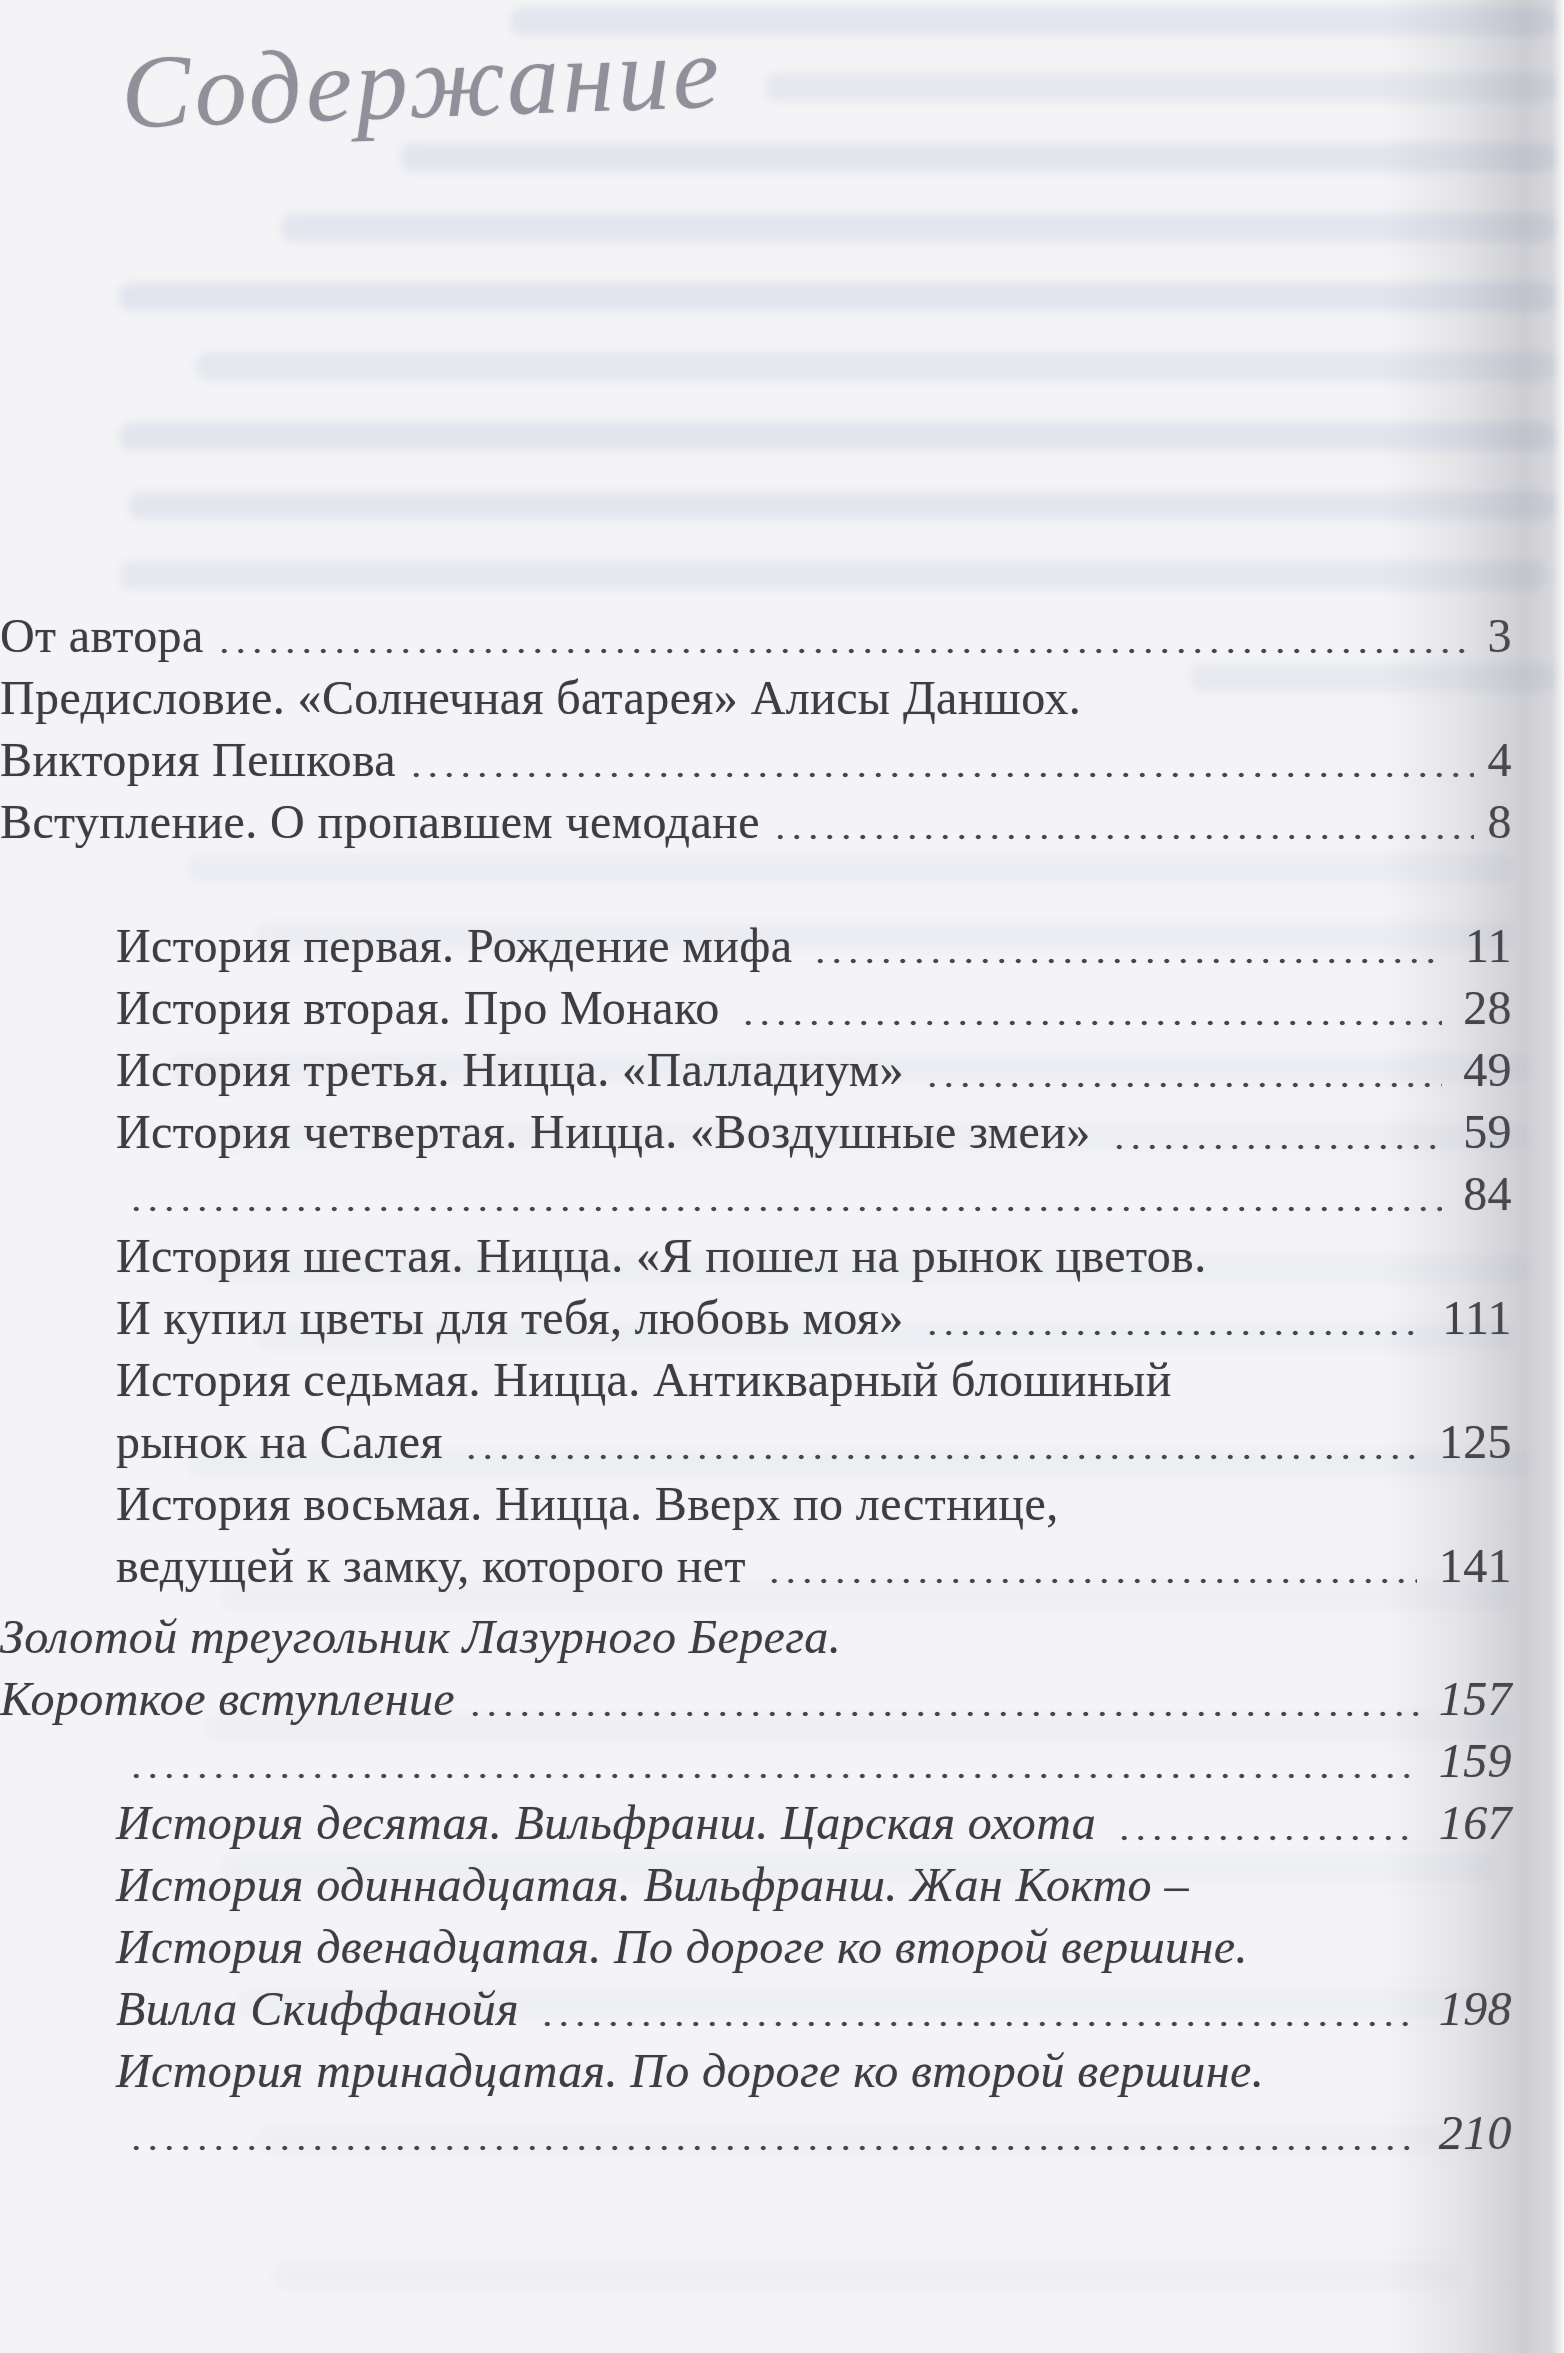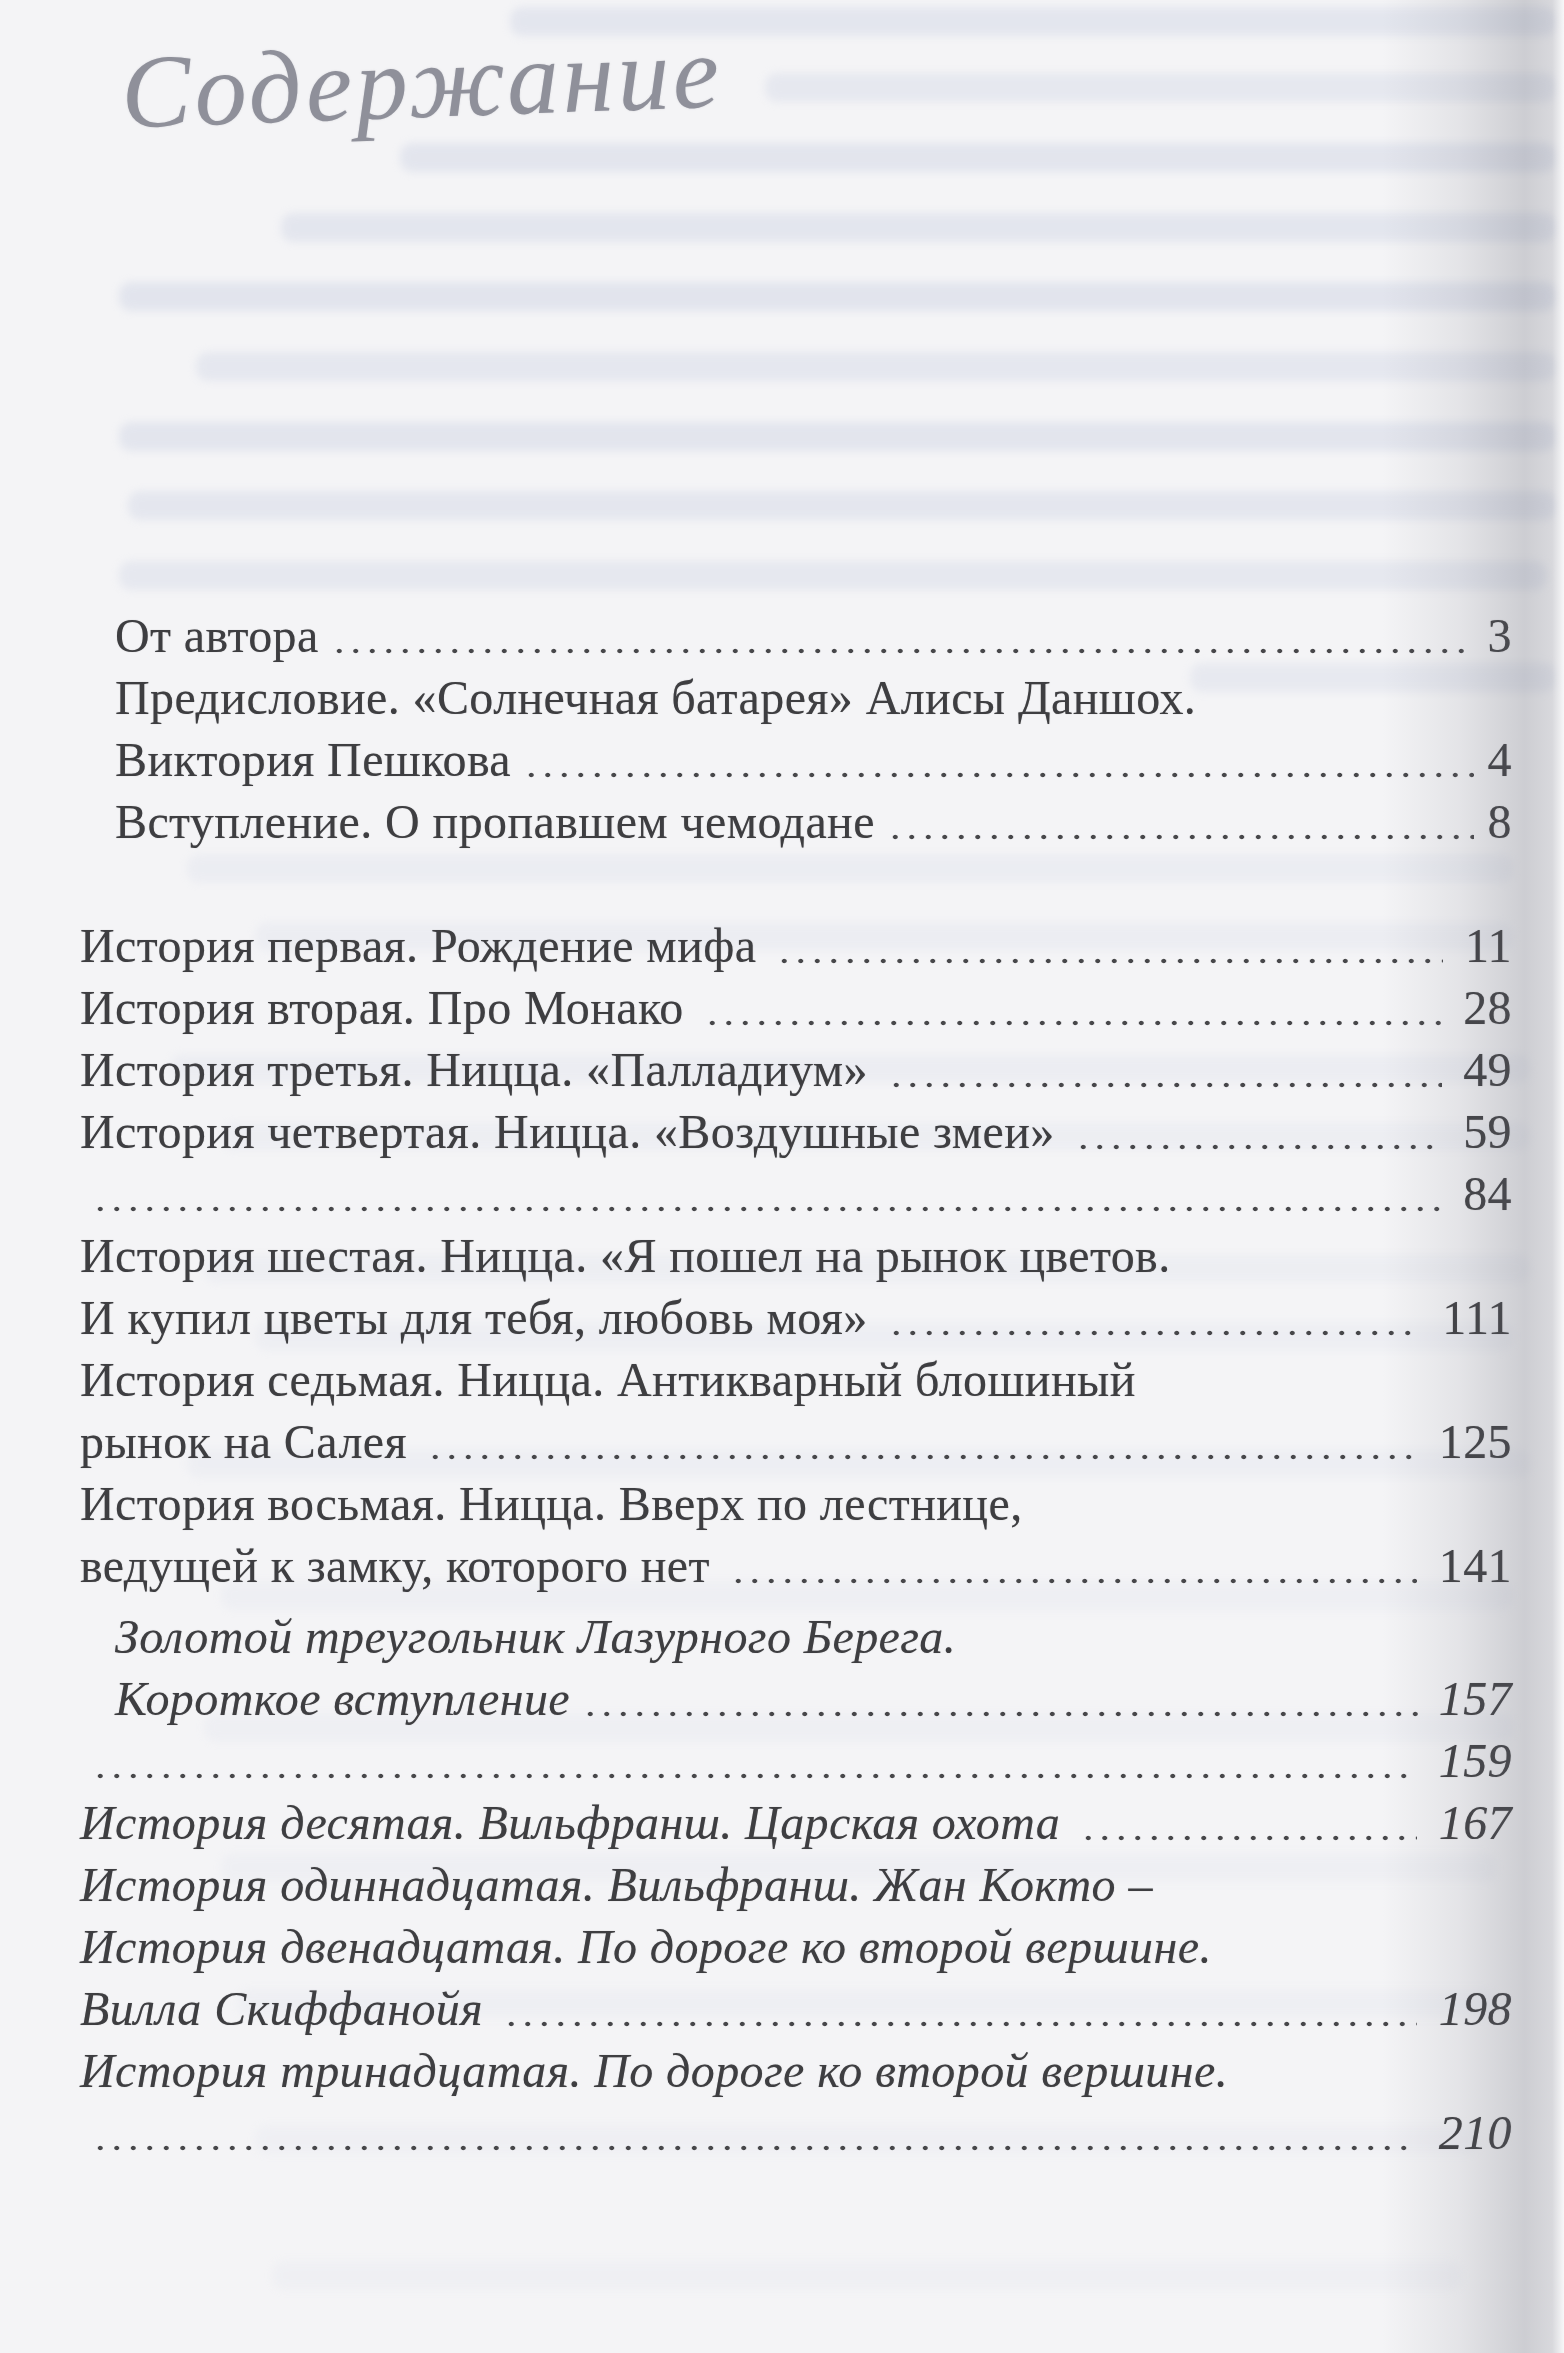--- a/index.html
+++ b/index.html
@@ -46,26 +46,25 @@
   .toc-block{
     position:absolute;left:0;top:605px;width:1512px;
     color:#3e3e41;
   }
   .toc-group{margin:0;}
   .group-stories-part-1{margin-top:62px;}
   .group-golden-triangle{margin-top:9px;font-style:italic;}
   .row{
     display:flex;
     height:62px;line-height:62px;
-    padding-left:115px;
     font-size:48px;
     letter-spacing:0.4px;
     text-shadow:0 0 0.9px rgba(62,62,65,.45);
   }
-  .row.indent{padding-left:80px;gap:8px;}
+  .row.indent{padding-left:116px;gap:8px;}
   .entry-text{white-space:nowrap;}
   .entry-text.italic{}
   .leader{
     flex:1 1 auto;
     margin:0 13.6px 0 12px;
     background-image:radial-gradient(circle,#47474a 2px,rgba(71,71,74,0) 2.6px);
     background-size:16.5px 6px;
     background-repeat:repeat-x;
     background-position:left bottom 12.8px;
   }

